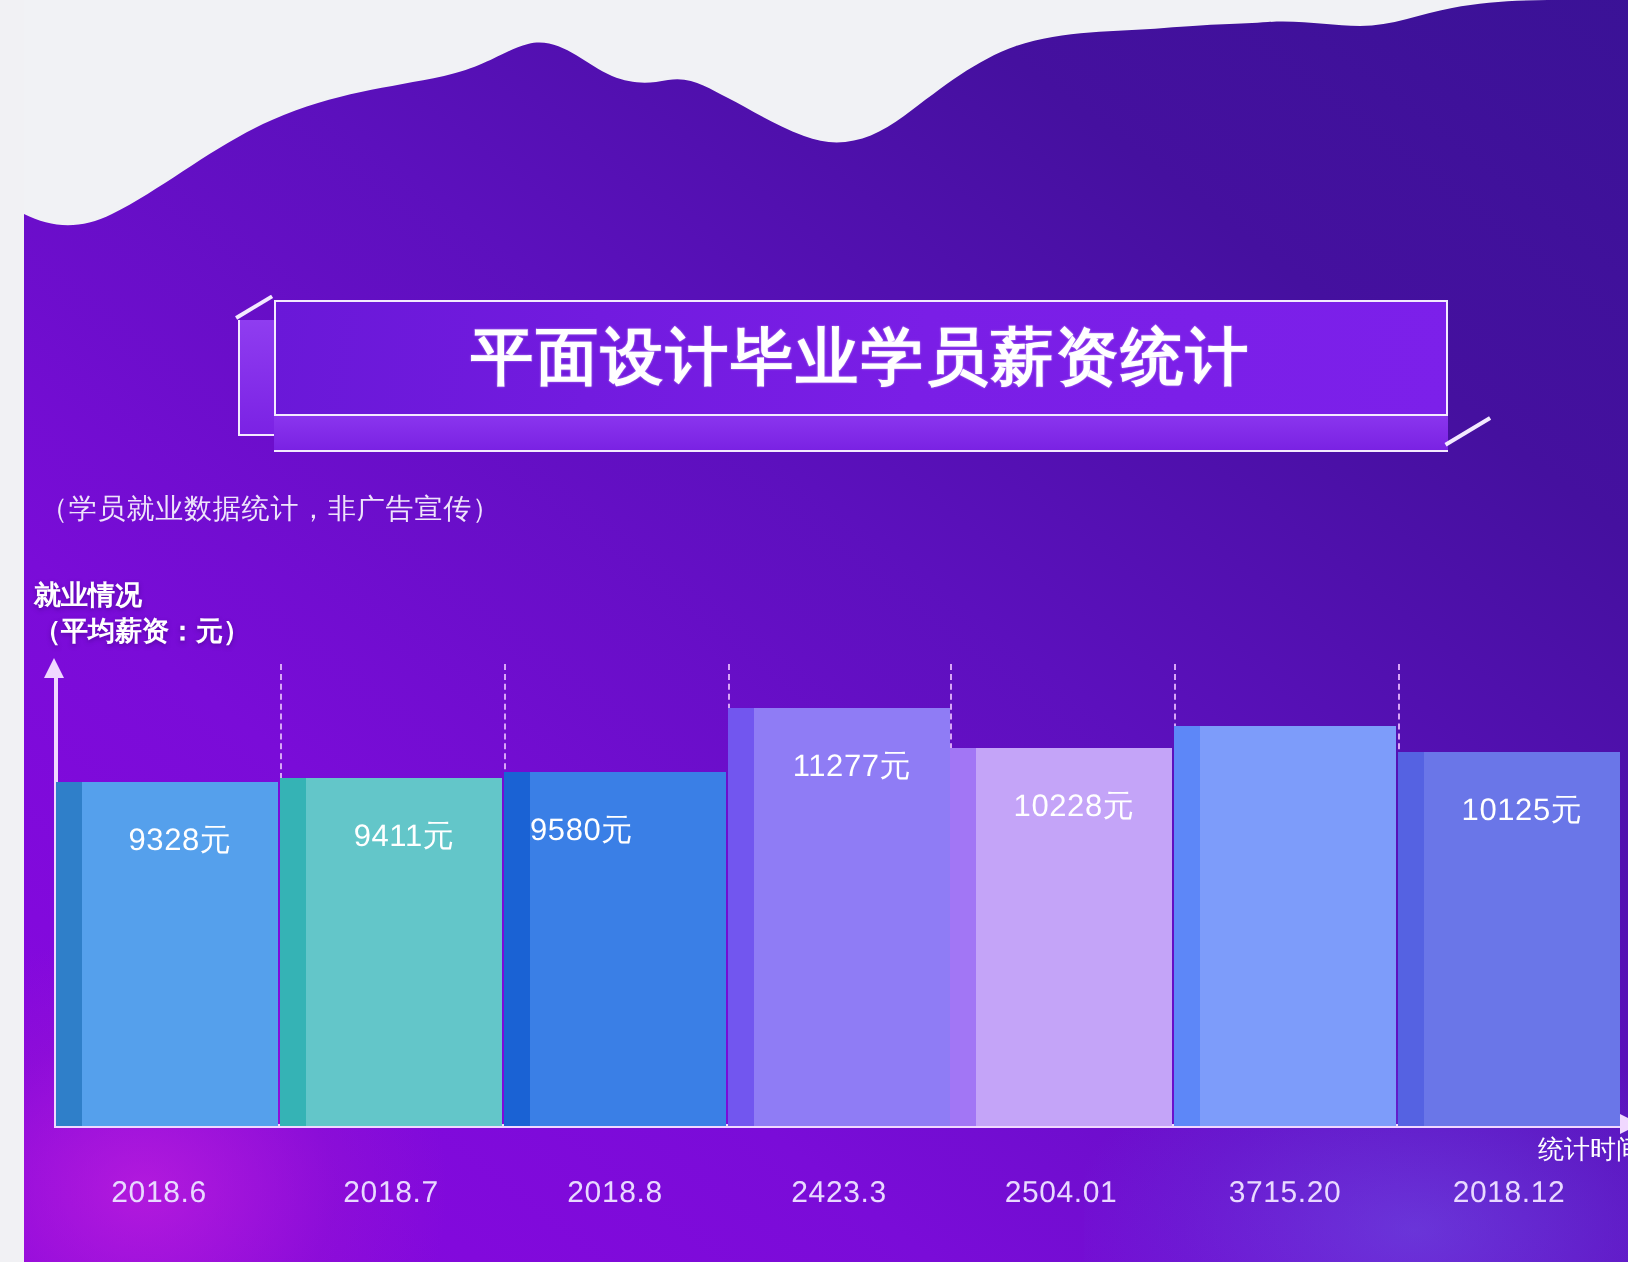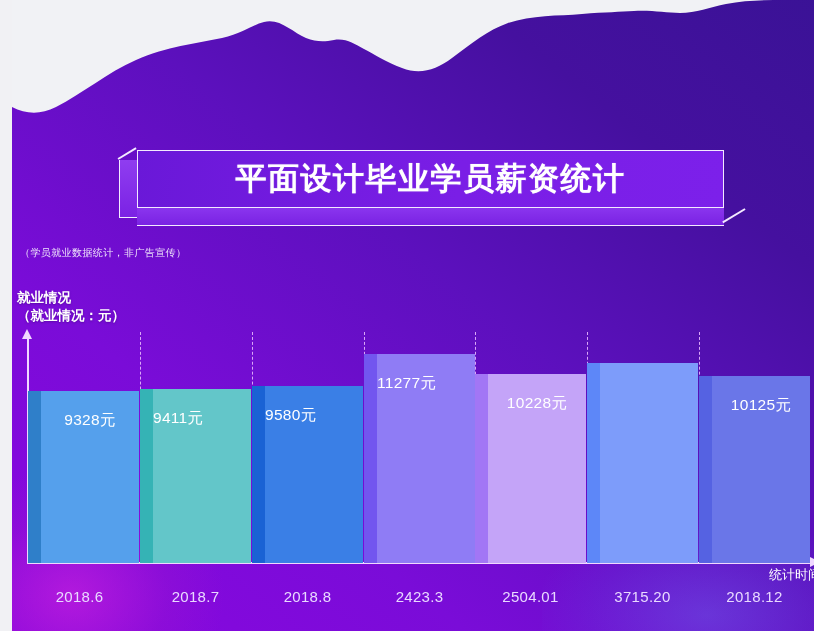--- a/index.html
+++ b/index.html
@@ -84,21 +84,21 @@
     letter-spacing:1.5px;
     font-family:"Liberation Sans","DejaVu Sans",sans-serif;
     text-shadow:0 0 1px rgba(255,255,255,.6);
     white-space:nowrap;
   }
 
   
   .subtitle {
     position:absolute; left:8px; top:246px;
     color:#efe4fb;
-    font-size:10px;
+    font-size:14px;
     letter-spacing:.4px;
     white-space:nowrap;
   }
 
   
   .y-caption {
     position:absolute; left:5px; top:289px;
     color:#ffffff;
     font-size:13.5px;
     font-weight:bold;
@@ -234,49 +234,49 @@
     <div class="side"></div>
     <div class="face"></div>
     <div class="bottom"></div>
     <div class="title-text">平面设计毕业学员薪资统计</div>
   </div>
 
   <div class="subtitle">（学员就业数据统计，非广告宣传）</div>
 
   <div class="y-caption">
     <div>就业情况</div>
-    <div>（就业情况：元）</div>
+    <div>（平均薪资：元）</div>
   </div>
 
   <div class="chart">
     <div class="y-axis"></div>
     <div class="x-axis"></div>
     <div class="plot" id="plot">
         <div class="bar-group" style="left: 0px; width: 111px;">
           <div class="bar-side" style="height: 172px; background: rgb(47, 127, 201);"></div>
           <div class="bar-face" style="width: 98px; height: 172px; background: rgb(85, 160, 236);"></div>
           <div class="bar-label" style="bottom: 132px; width: 98px; text-align: center;">9328元</div>
         </div>
         <div class="divider" style="left: 112px;"></div>
         <div class="bar-group" style="left: 112px; width: 111px;">
           <div class="bar-side" style="height: 174px; background: rgb(53, 179, 181);"></div>
           <div class="bar-face" style="width: 98px; height: 174px; background: rgb(99, 198, 201);"></div>
-          <div class="bar-label" style="bottom: 134px; width: 98px; text-align: left;">9411元</div>
+          <div class="bar-label" style="bottom: 134px; width: 98px; text-align: center;">9411元</div>
         </div>
         <div class="divider" style="left: 224px;"></div>
         <div class="bar-group" style="left: 224px; width: 111px;">
           <div class="bar-side" style="height: 177px; background: rgb(26, 98, 212);"></div>
           <div class="bar-face" style="width: 98px; height: 177px; background: rgb(58, 127, 230);"></div>
           <div class="bar-label" style="bottom: 137px; width: 98px; ">9580元</div>
         </div>
         <div class="divider" style="left: 336px;"></div>
         <div class="bar-group" style="left: 336px; width: 111px;">
           <div class="bar-side" style="height: 209px; background: rgb(114, 86, 239);"></div>
           <div class="bar-face" style="width: 98px; height: 209px; background: rgb(143, 124, 245);"></div>
-          <div class="bar-label" style="bottom: 169px; width: 98px; text-align: left;">11277元</div>
+          <div class="bar-label" style="bottom: 169px; width: 98px; text-align: center;">11277元</div>
         </div>
         <div class="divider" style="left: 447px;"></div>
         <div class="bar-group" style="left: 447px; width: 111px;">
           <div class="bar-side" style="height: 189px; background: rgb(162, 118, 245);"></div>
           <div class="bar-face" style="width: 98px; height: 189px; background: rgb(196, 164, 248);"></div>
           <div class="bar-label" style="bottom: 149px; width: 98px; text-align: center;">10228元</div>
         </div>
         <div class="divider" style="left: 559px;"></div>
         <div class="bar-group" style="left: 559px; width: 111px;">
           <div class="bar-side" style="height: 200px; background: rgb(93, 135, 248);"></div>

